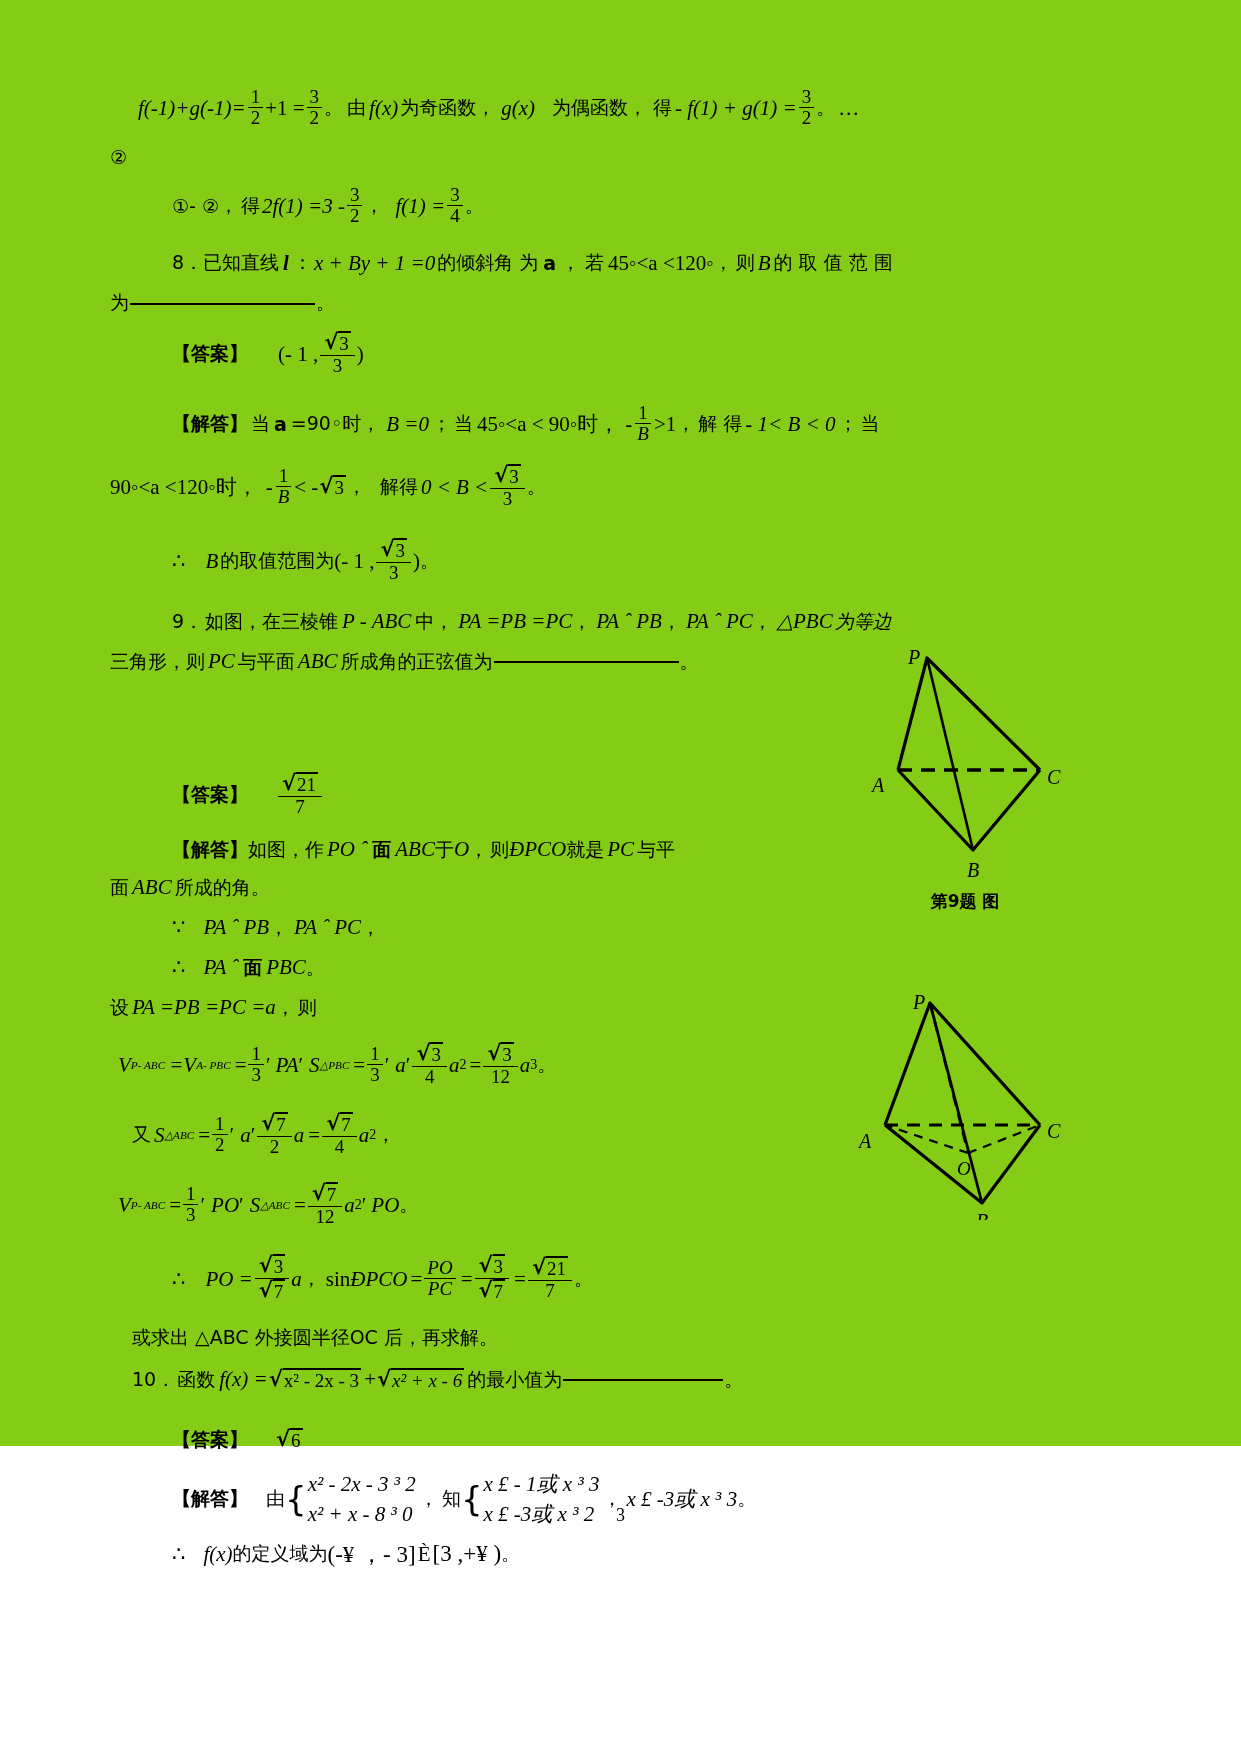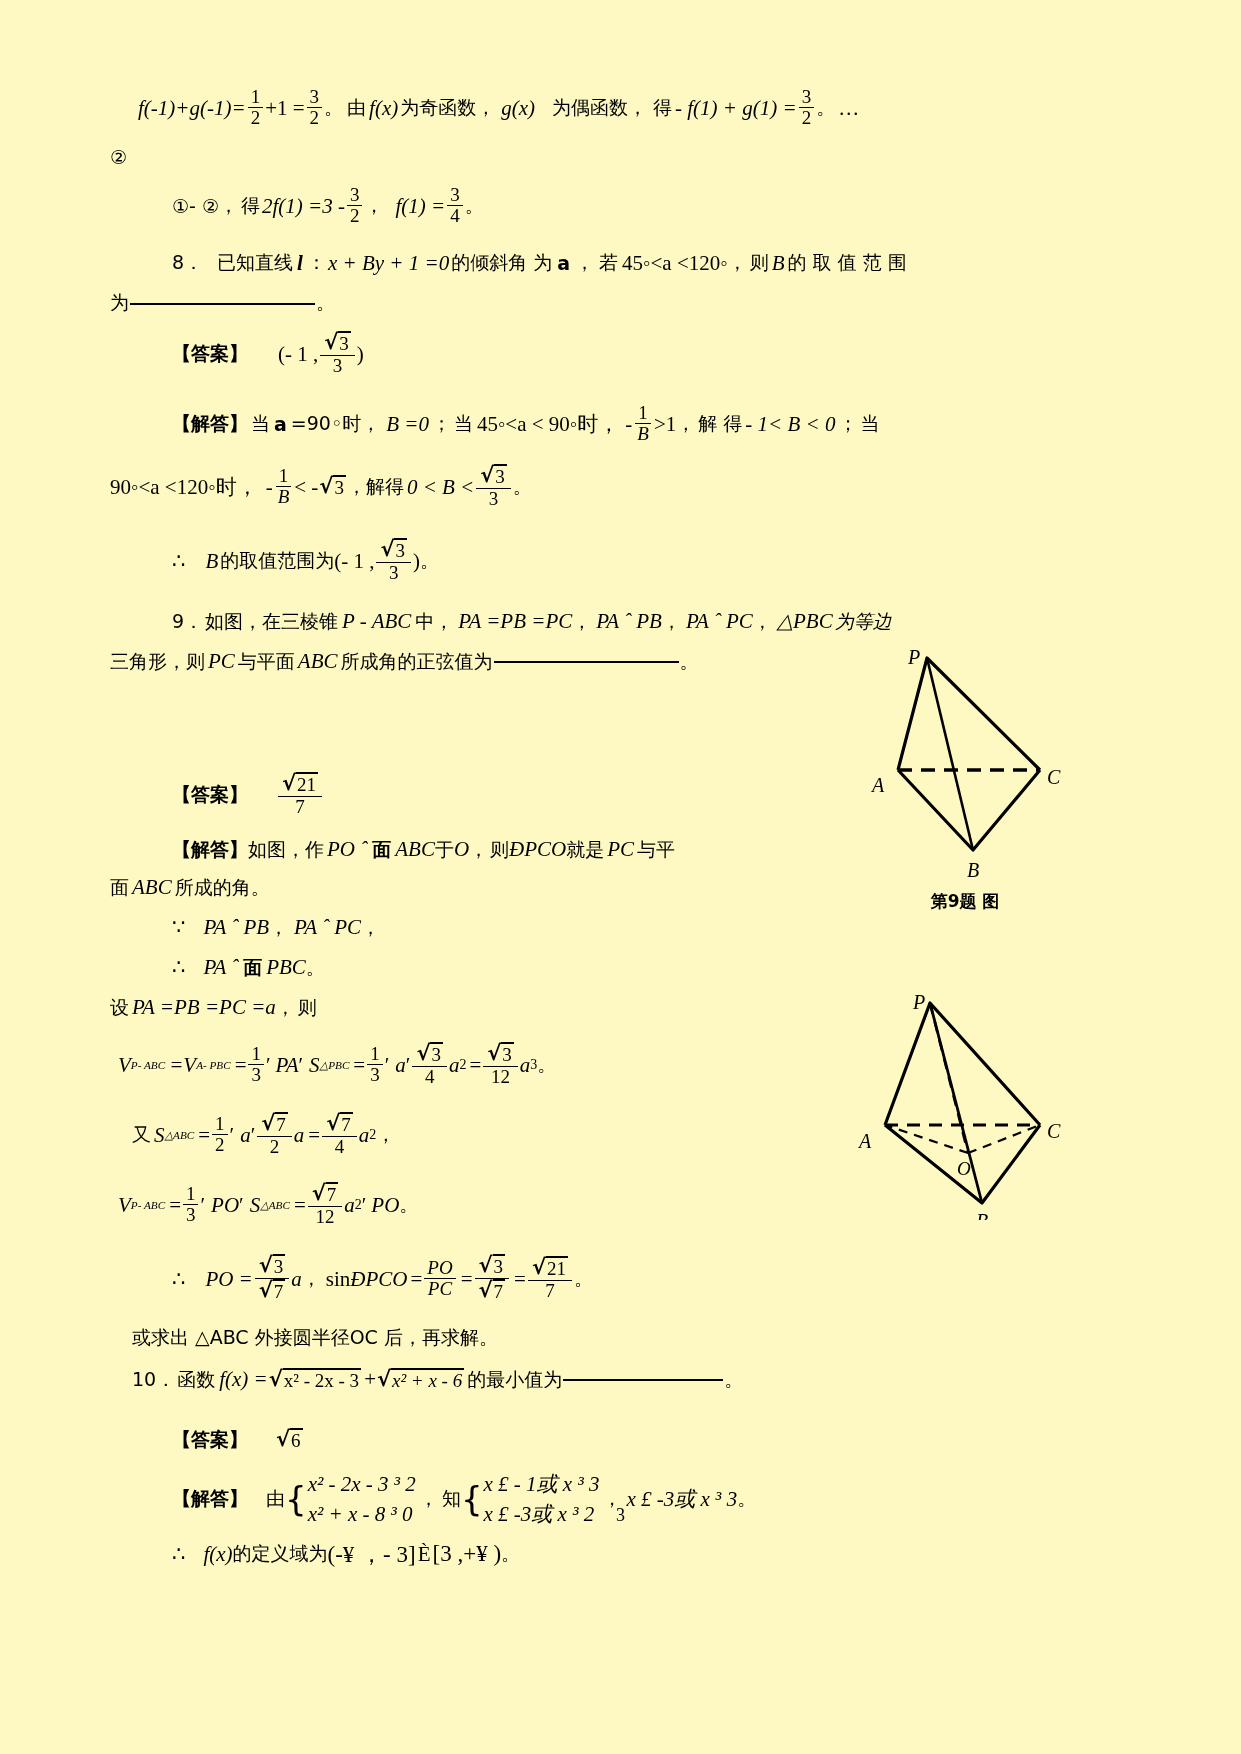--- a/index.html
+++ b/index.html
@@ -12,22 +12,22 @@
     height: 1754px;
     position: relative;
     font-family: "Liberation Serif", serif;
     color: #000000;
     overflow: hidden;
   }
   .page {
     position: absolute;
     left: 0; top: 0;
     width: 1241px;
-    height: 1754px;
-    background: #fef9c3;
+    height: 1446px;
+    background: #84cc16;
   }
   .content {
     position: absolute;
     left: 138px;
     top: 88px;
     width: 980px;
   }
   .para {
     position: relative;
     margin: 0 0 0 0;
@@ -194,21 +194,21 @@
           <span class="num">3</span>
           <span class="den">4</span>
         </span>
         <span class="cn">。</span>
       </span>
     </div>
 
     <div class="para indent" style="margin-top:14px;">
       <span class="mrow">
         <span class="cn">8．</span>
-        <span class="cn" style="margin-left:14px;font-family:Liberation Mono, monospace;">已知直线</span>
+        <span class="cn" style="margin-left:0;font-family:Liberation Mono, monospace;">已知直线</span>
         <span class="mi" style="font-weight:bold; margin:0 4px;">l</span>
         <span class="cn">：</span>
         <span class="mi" style="margin-left:2px;">x + By + 1 =0</span>
         <span class="cn" style="margin-left:2px;">的倾斜角 为</span>
         <span class="bold-cn" style="margin:0 5px;">a</span>
         <span class="cn">，</span>
         <span class="cn" style="margin-left:5px;">若</span>
         <span class="mn" style="margin-left:4px;">45◦&lt;a &lt;120◦</span>
         <span class="cn">，</span>
         <span class="cn" style="margin-left:3px;">则</span>
@@ -272,21 +272,21 @@
         <span class="frac">
           <span class="num">1</span>
           <span class="den" style="font-style:italic;">B</span>
         </span>
         <span class="mn">&lt; -</span>
         <span class="sqrt">
             <span class="rad">√</span>
             <span class="rand">3</span>
           </span>
         <span class="cn">，</span>
-        <span class="cn" style="margin-left:0;">解得</span>
+        <span class="cn" style="margin-left:14px;">解得</span>
         <span class="mi" style="margin-left:3px;">0 &lt; B &lt;</span>
         <span class="frac">
           <span class="num">
             <span class="sqrt">
                 <span class="rad">√</span>
                 <span class="rand">3</span>
               </span>
           </span>
           <span class="den">3</span>
         </span>

